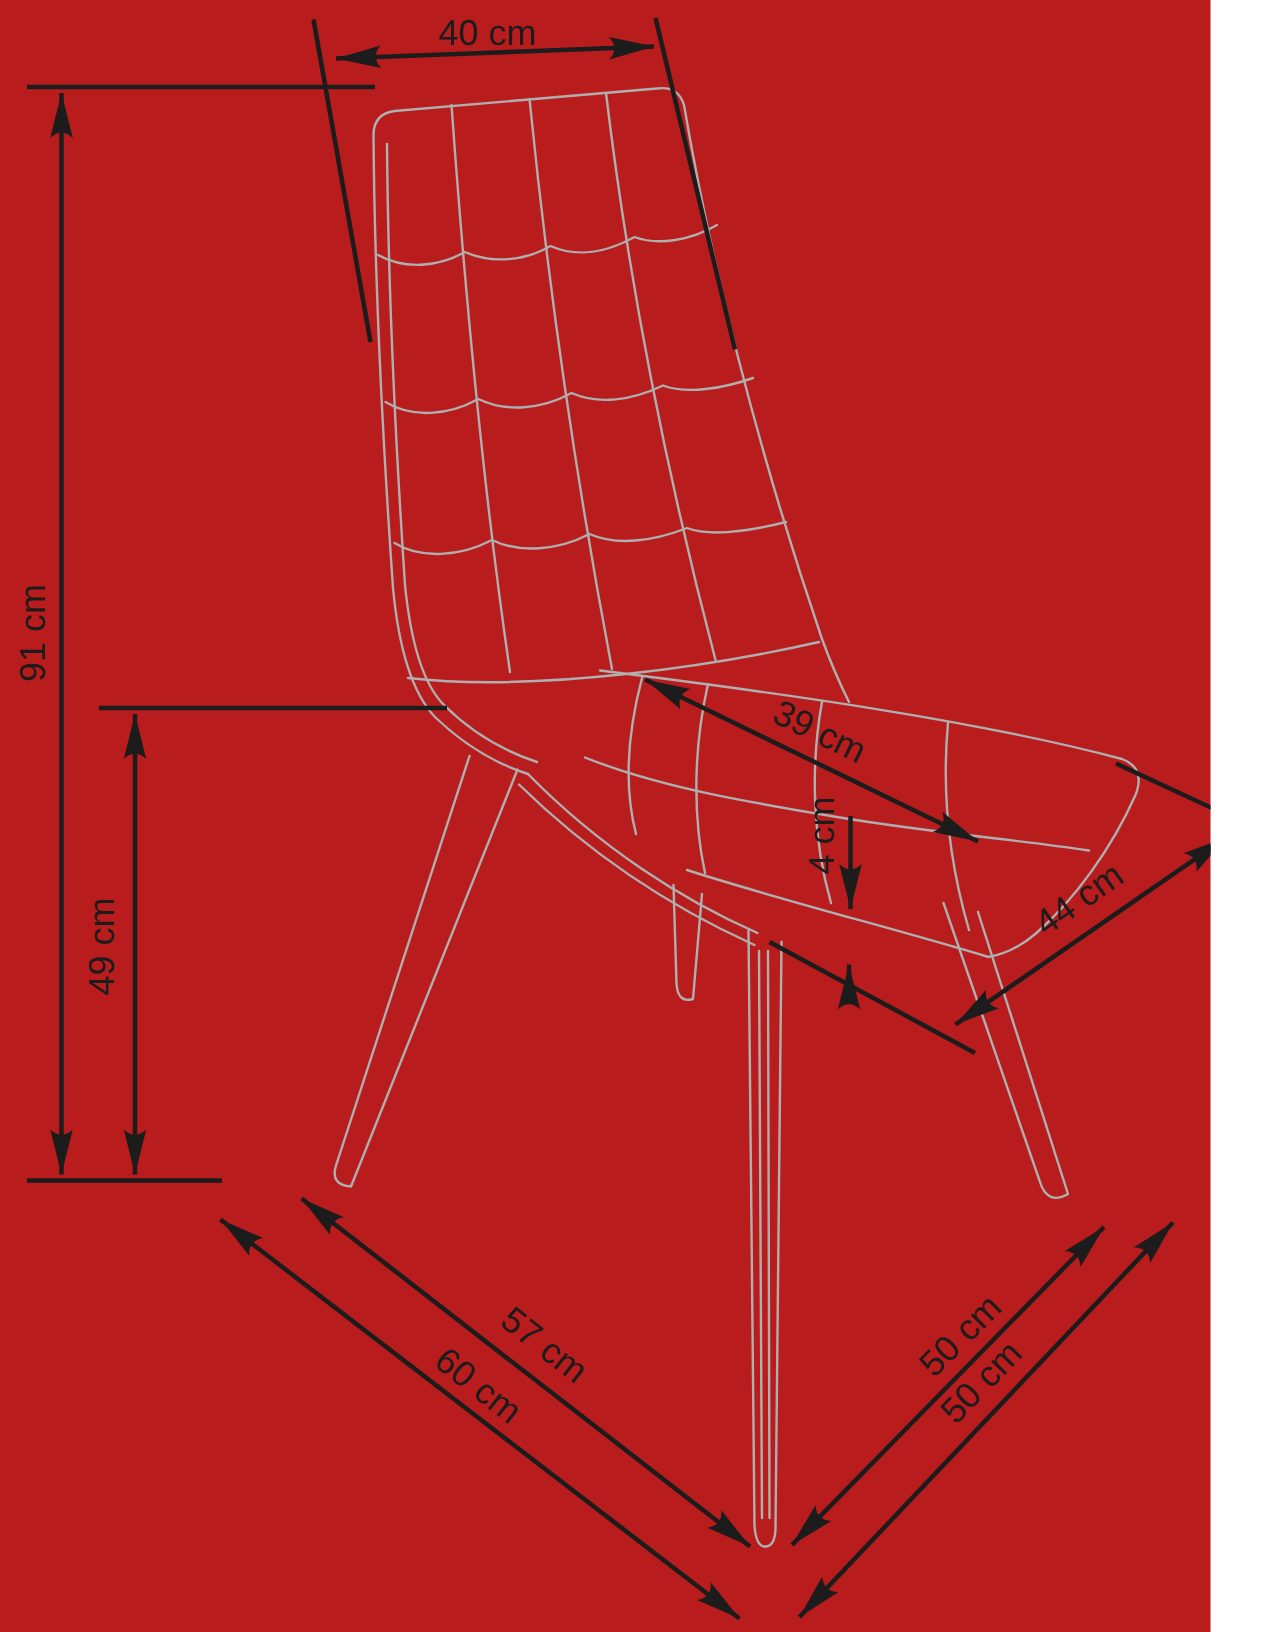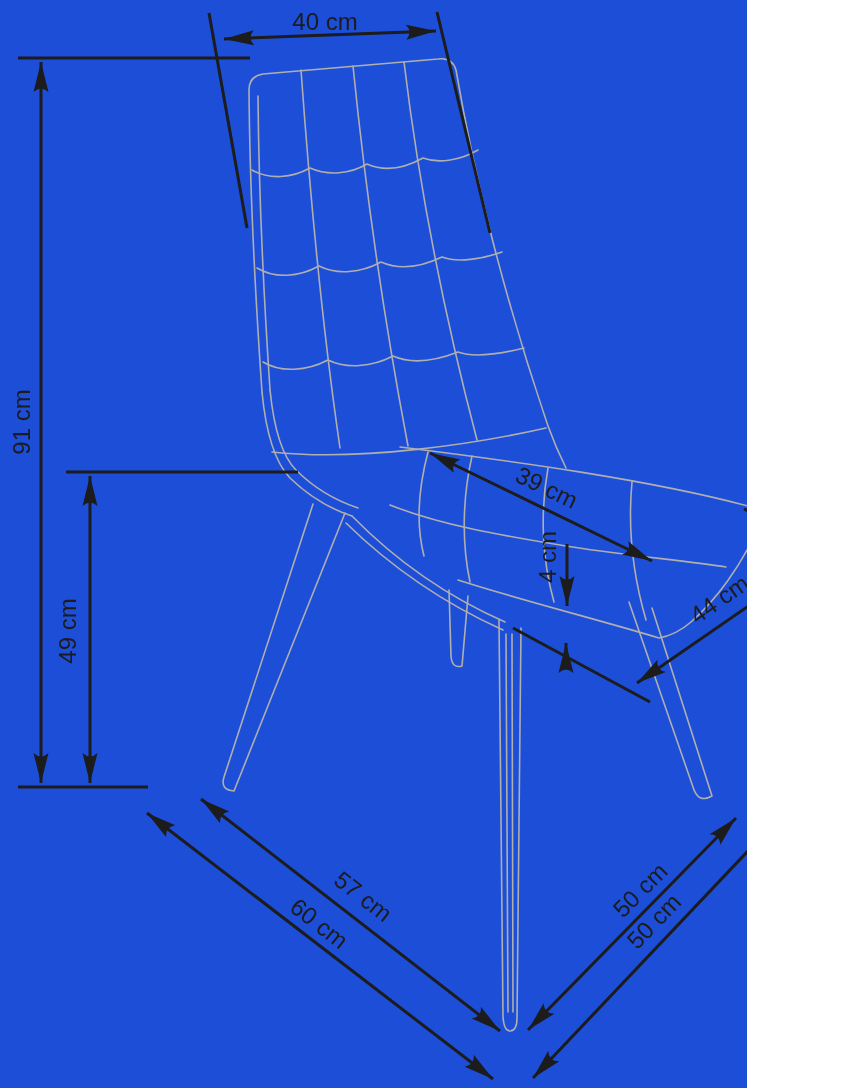--- a/index.html
+++ b/index.html
@@ -1,20 +1,20 @@
 <!DOCTYPE html>
 <html><head>
 <meta charset="utf-8">
 <style>
   html, body { margin: 0; padding: 0; background: #ffffff; }
   .canvas {
     position: relative;
-    width: 747px;
+    width: 807px;
     height: 1088px;
-    background: #1d4ed8;
+    background: #b91c1c;
     overflow: hidden;
     font-family: "Liberation Sans", sans-serif;
   }
   svg { display: block; }
   .chair path, .chair line {
     fill: none;
     stroke: #afafaf;
     stroke-width: 1.6;
     stroke-linecap: round;
     stroke-linejoin: round;

